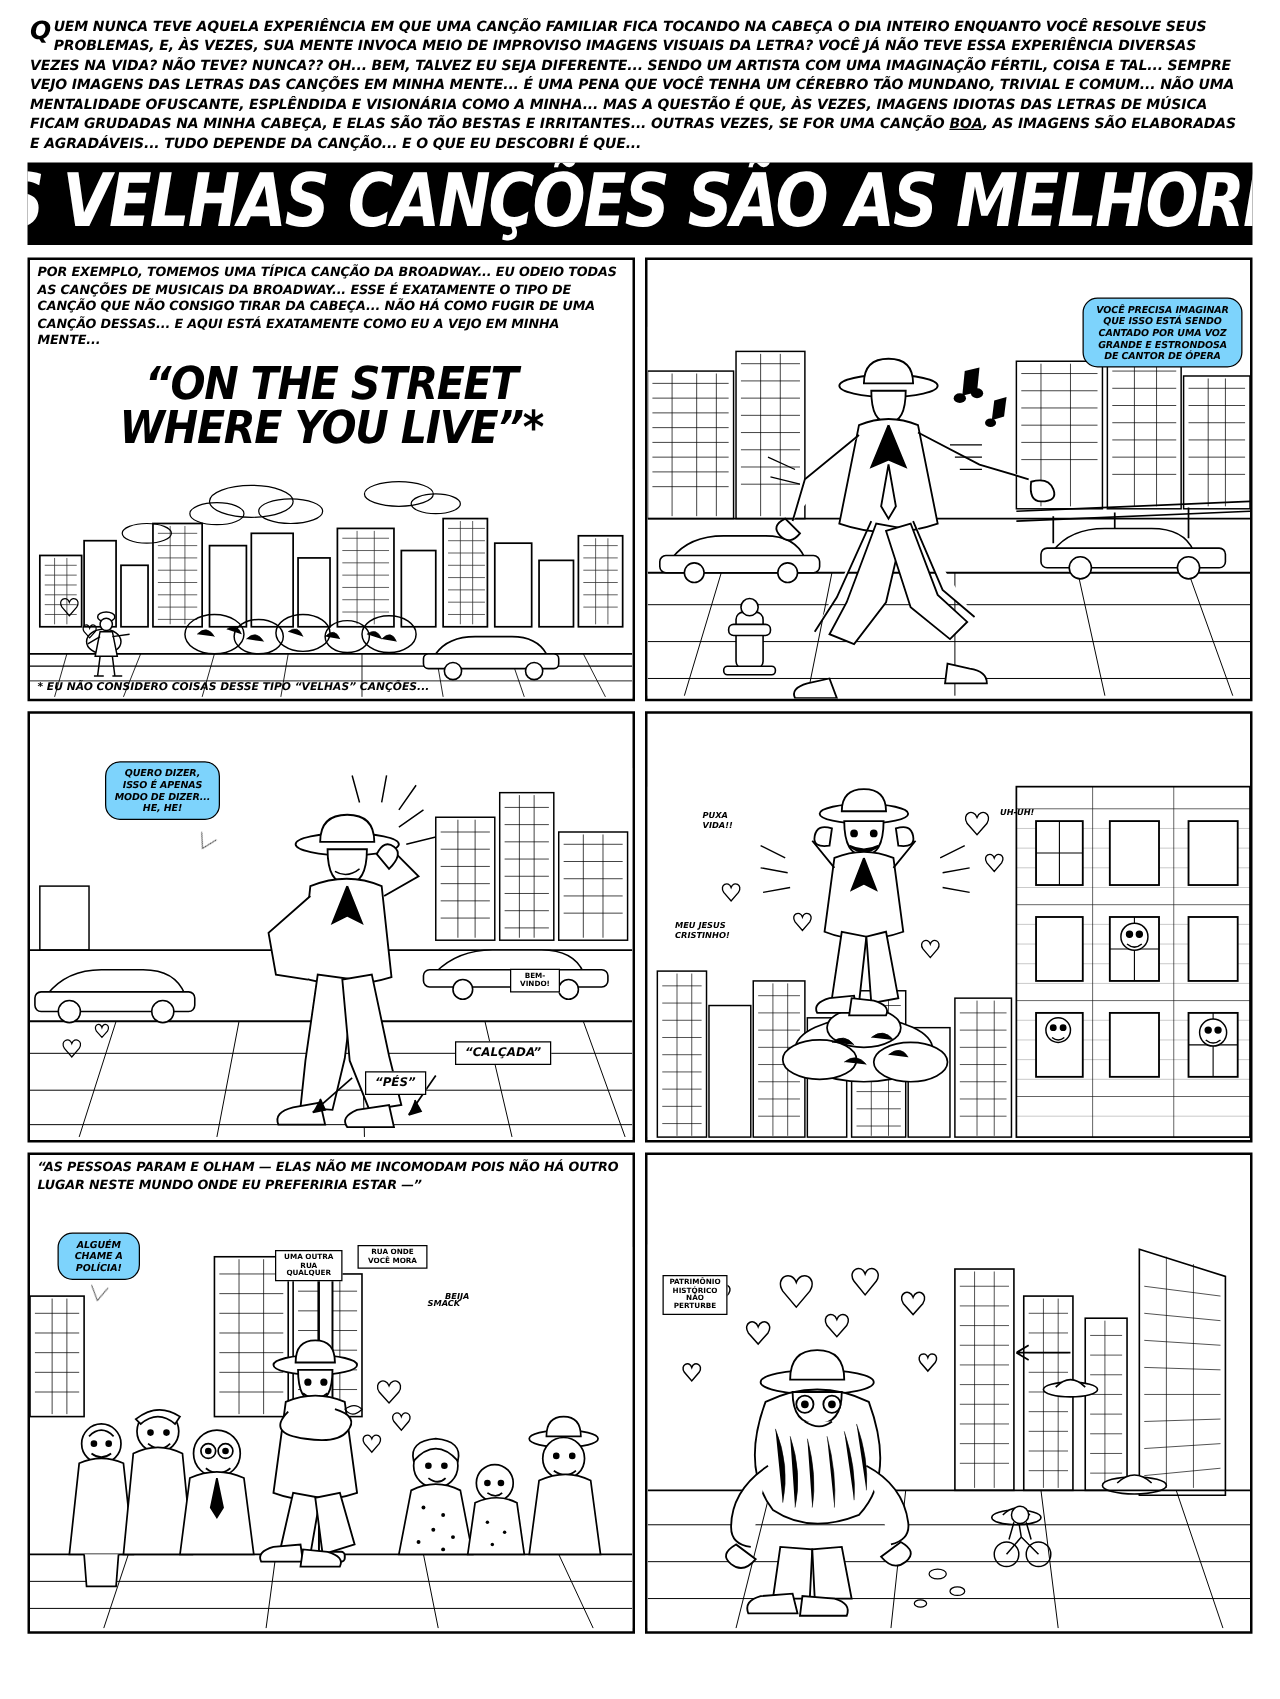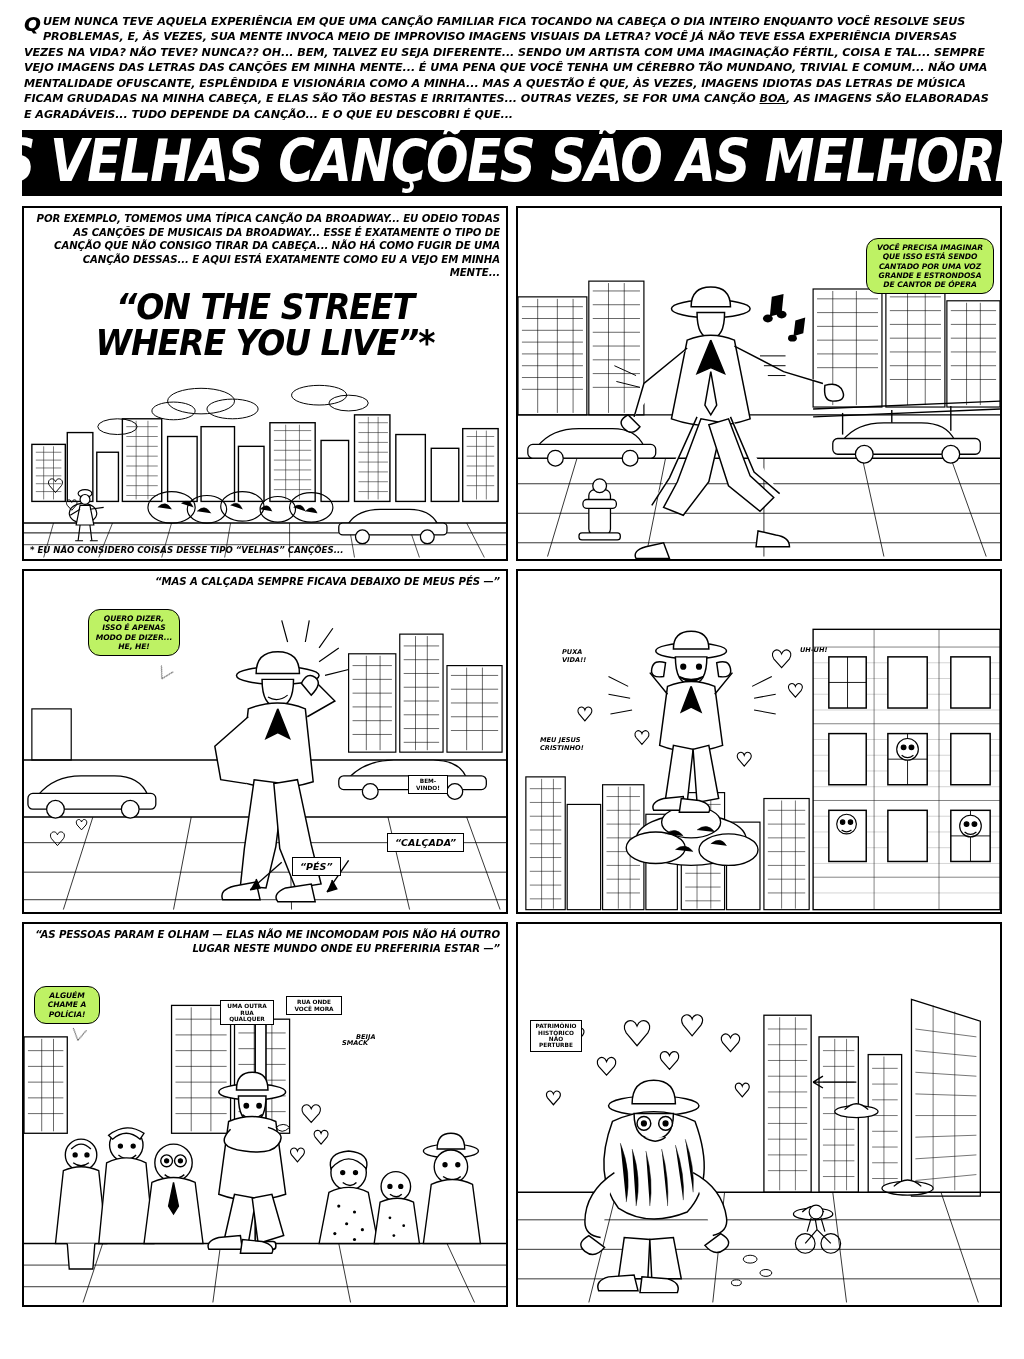--- a/index.html
+++ b/index.html
@@ -78,21 +78,20 @@
   }
 
   .caption {
     font-size:10.2px;
     font-style:italic;
     font-weight:700;
     text-transform:uppercase;
     line-height:1.32;
     padding:4px 6px 2px 6px;
     letter-spacing:-0.1px;
-    text-align:right;
   }
   .footnote {
     position:absolute;
     left:6px; bottom:4px;
     font-size:8.6px;
     font-style:italic;
     font-weight:700;
     text-transform:uppercase;
     margin-top:11px;
   }
@@ -110,31 +109,32 @@
     transform:scaleY(1.1);
   }
 
   
   .art { position:absolute; left:0; right:0; bottom:0; }
   svg { display:block; }
 
   
   .balloon {
     position:absolute;
-    background:#bef264;
+    background:#7dd3fc;
     border:1.6px solid #000;
     border-radius:12px;
     padding:4px 6px;
     font-size:7.6px;
     line-height:1.22;
     font-weight:700;
     font-style:italic;
     text-transform:uppercase;
     text-align:center;
     letter-spacing:-0.1px;
+    margin-left:12px;
   }
   .tail {
     position:absolute;
     width:0;height:0;
     border-left:7px solid transparent;
     border-right:7px solid transparent;
     border-top:12px solid #fff;
     filter:drop-shadow(0 1px 0 #000);
   }
   .label-box {
@@ -479,21 +479,20 @@
             <path d="M280 76 l2 -16 l10 -3 l-2 16 z"></path>
             <ellipse cx="279" cy="78" rx="4.5" ry="3.5"></ellipse>
           </g>
         </svg>
       </div>
 
       <div class="balloon" style="right:6px; top:30px; width:128px; text-align:center;">VOCÊ PRECISA IMAGINAR QUE ISSO ESTÁ SENDO CANTADO POR UMA VOZ GRANDE E ESTRONDOSA DE CANTOR DE ÓPERA</div>
     </div>
 
     <div class="panel">
-      <div class="caption">“MAS A CALÇADA SEMPRE FICAVA DEBAIXO DE MEUS PÉS —”</div>
 
       <div class="art" style="height:300px;">
         <svg viewBox="0 0 490 300" width="100%" height="300">
           <rect x="0" y="0" width="490" height="300" fill="#fff"></rect>
 
           <g fill="none" stroke="#000" stroke-width="1.2">
             <rect x="330" y="40" width="48" height="100"></rect>
             <rect x="382" y="20" width="44" height="120"></rect>
             <rect x="430" y="52" width="56" height="88"></rect>
             <rect x="8" y="96" width="40" height="52"></rect>
@@ -586,25 +585,25 @@
             <path d="M308 282 l10 -3 l-5 -9" fill="#000"></path>
           </g>
 
           <g fill="none" stroke="#000" stroke-width="1">
             <path d="M28 228 c-4 -6 4 -10 6 -4 c2 -6 10 -2 6 4 l-6 7 z"></path>
             <path d="M54 214 c-3 -5 3 -8 4.5 -3 c1.5 -5 7.5 -2 4.5 3 l-4.5 5 z"></path>
           </g>
         </svg>
       </div>
 
-      <div class="balloon" style="left:64px; top:38px; width:92px;">QUERO DIZER, ISSO É APENAS MODO DE DIZER... HE, HE!</div>
+      <div class="balloon" style="left:48px; top:38px; width:92px;">QUERO DIZER, ISSO É APENAS MODO DE DIZER... HE, HE!</div>
       <div class="tail" style="left:134px; top:96px; transform:rotate(28deg);"></div>
 
       <div class="label-box" style="left:268px; bottom:36px;">“PÉS”</div>
-      <div class="label-box" style="left:340px; bottom:60px;margin-left:23px;">“CALÇADA”</div>
+      <div class="label-box" style="left:340px; bottom:60px;">“CALÇADA”</div>
       <div class="sign" style="right:58px; bottom:118px; width:40px;">BEM-VINDO!</div>
     </div>
 
     <div class="panel">
 
       <div class="art" style="height:285px;">
         <svg viewBox="0 0 490 285" width="100%" height="285">
           <rect x="0" y="0" width="490" height="285" fill="#fff"></rect>
 
           <g fill="none" stroke="#000" stroke-width="1.4">

